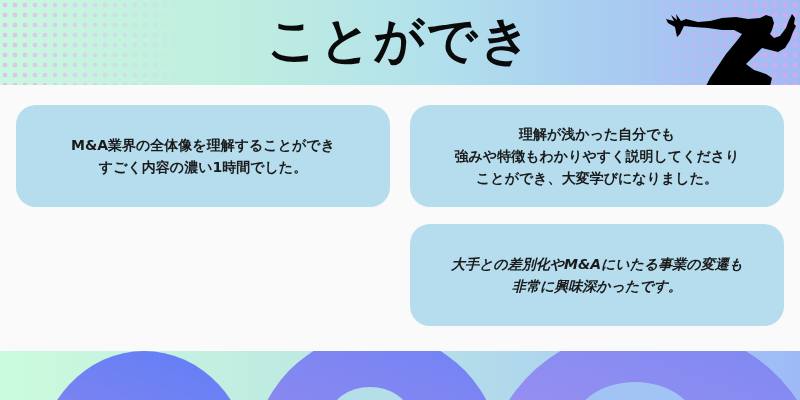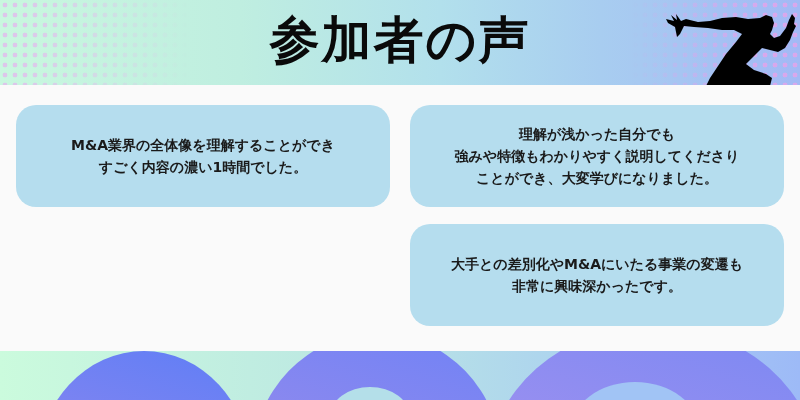--- a/index.html
+++ b/index.html
@@ -39,39 +39,39 @@
     .card {
       position: absolute; width: 374px; height: 102px;
       background: #b5ddee; border-radius: 20px;
       display: flex; align-items: center; justify-content: center; text-align: center;
       font-size: 14px; font-weight: bold; color: #1a1a1a; line-height: 22px;
     }
     .card .text { white-space: pre-line; }
     .c1 { left: 16px; top: 20px; }
     .c2 { left: 410px; top: 20px; }
     .c3 { left: 16px; top: 139px; }
-    .c4 { left: 410px; top: 139px; }
+    .c4 { left: 410px; top: 139px; font-style: italic; }
     .footer {
       position: absolute; left: 0; top: 351px; width: 800px; height: 49px; overflow: hidden;
       background: linear-gradient(90deg, #cbfbdd 0%, #bde9e2 40%, #add4ee 70%, #9dbaf7 100%);
     }
     .blob { position: absolute; border-radius: 50%; }
     .b1 { left: 38px; top: 0px; width: 212px; height: 230px; background: linear-gradient(200deg, #5e7ef6 0%, #8a86ef 60%, #a896ee 100%); }
     .b2 { left: 252px; top: -18px; width: 250px; height: 260px; background: linear-gradient(200deg, #6f82f6 0%, #8d89ee 50%, #a898ee 100%); }
     .b3 { left: 330px; top: 36px; width: 80px; height: 60px; background: #b4dfe9; }
     .b4 { left: 488px; top: -25px; width: 330px; height: 290px; background: linear-gradient(200deg, #7a88f3 0%, #988ff0 50%, #b497ec 100%); }
     .b5 { left: 570px; top: 31px; width: 130px; height: 100px; background: #a1c4f5; }
   </style>
 </head>
 <body>
 
 <div class="header">
   <div class="dots-left"></div>
   <div class="dots-right"></div>
-  <div class="title">参加者の声</div>
+  <div class="title">ことができ</div>
   <svg class="runner" viewBox="0 0 138 78" xmlns="http://www.w3.org/2000/svg">
     <path fill="#000" d="M6 15 L4 11 L12 13 L9 7 L15 12 L14 6 L19 13 L24 11 L36 14 L48 13 L60 10 L74 9 L86 11 L98 10 L104 7 L110 9 L112 15 L110 22 L108 26 L112 30 L118 28 L124 20 L127 12 L130 6 L133 10 L132 16 L134 18 L131 24 L128 32 L123 40 L116 44 L108 42 L100 40 L92 48 L84 56 L92 62 L104 66 L110 70 L108 78 L44 78 L48 70 L56 58 L64 46 L74 34 L80 26 L72 22 L60 22 L46 20 L32 19 L22 18 L18 26 L15 29 L14 24 L13 19 Z"></path>
   </svg>
 </div>
 
 <div class="content">
   <div class="card c1">
     <div class="text">M&amp;A業界の全体像を理解することができ
 すごく内容の濃い1時間でした。</div>
   </div>

